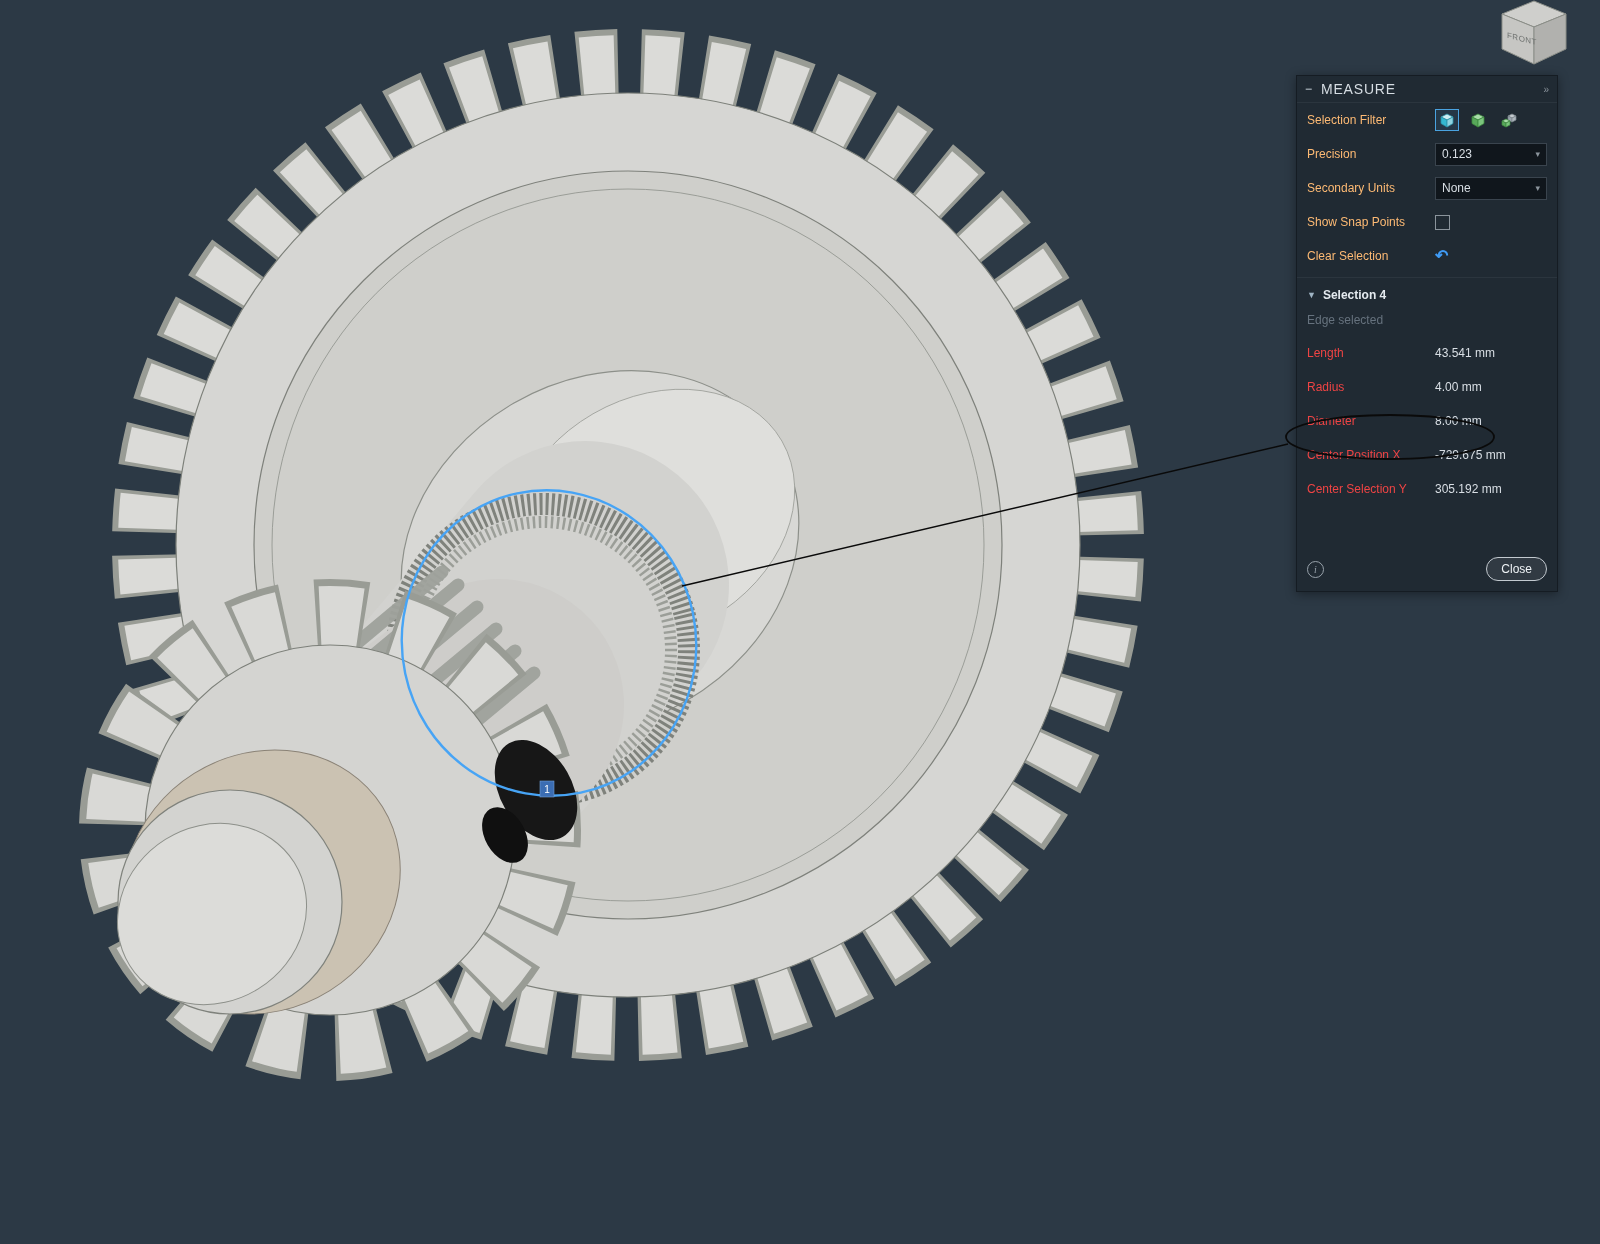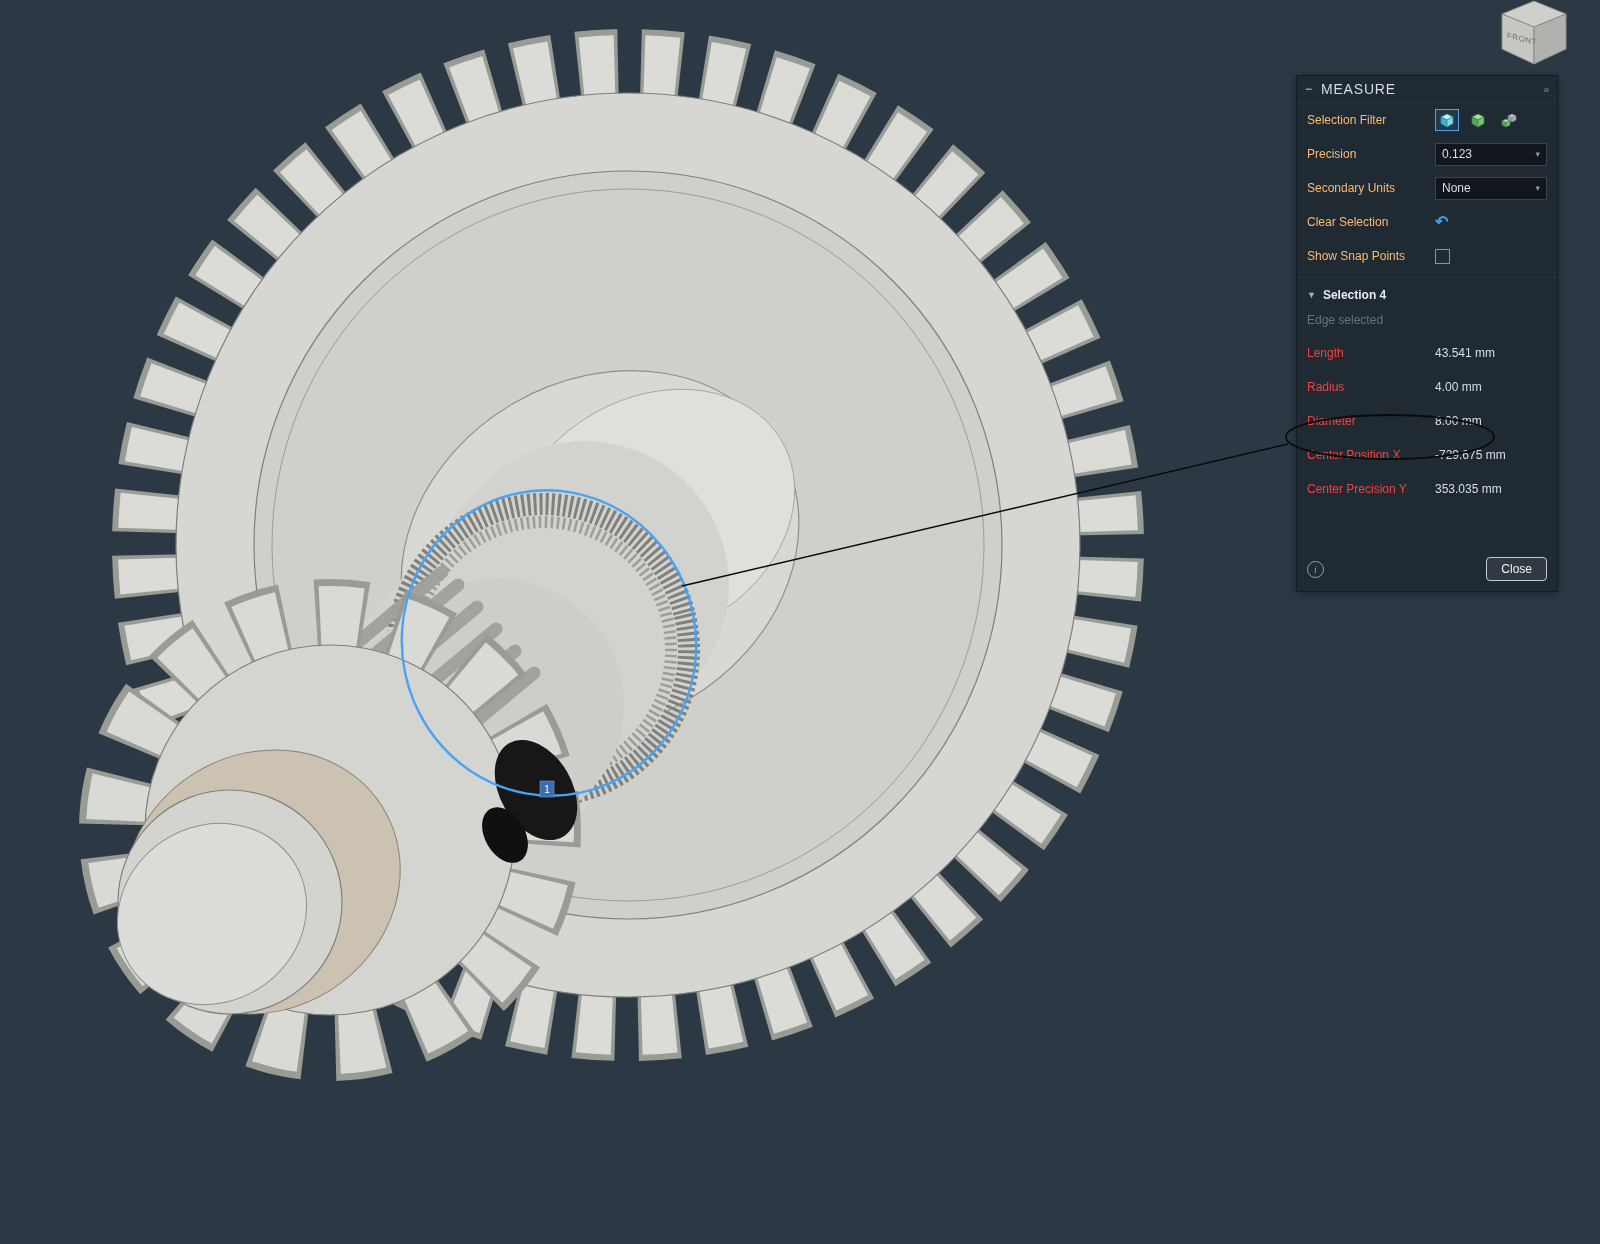--- a/index.html
+++ b/index.html
@@ -45,21 +45,21 @@
   .tri{color:#9fb4c4;font-size:9px;}
   .sel-title{font-weight:bold;color:#e4eaef;}
   .sel-sub{padding:5px 10px 9px;color:#66727e;}
 
   .mrow{display:flex;height:34px;flex:0 0 34px;align-items:center;padding:0 10px;}
   .mrow .lbl{width:128px;color:#ef4444;}
   .mrow .val{color:#d9dfe5;}
 
   .footer{display:flex;align-items:center;padding:8px 10px 10px;margin-top:auto;}
   .info{width:15px;height:15px;border-radius:50%;border:1px solid #98a2ab;color:#98a2ab;font-size:10px;display:flex;align-items:center;justify-content:center;font-style:italic;font-family:"Liberation Serif",serif;}
-  .close-btn{margin-left:auto;height:22px;padding:0 14px;background:#313a43;border:1px solid #c2c9cf;color:#eef2f5;font-size:12px;border-radius:4px;display:flex;align-items:center;cursor:default;}
+  .close-btn{margin-left:auto;height:22px;padding:0 14px;background:#313a43;border:1px solid #c2c9cf;color:#eef2f5;font-size:12px;border-radius:12px;display:flex;align-items:center;cursor:default;}
 </style>
 </head>
 <body>
 
 <svg class="viewport-svg" width="1600" height="1244" viewBox="0 0 1600 1244">
 
   <g>
     <g transform="rotate(-6 628 545)">
       <circle cx="628" cy="545" r="480" fill="none" stroke="#999c95" stroke-width="72" stroke-dasharray="40 22.83"></circle>
       <circle cx="628" cy="545" r="480" fill="none" stroke="#dbdbd8" stroke-width="60" stroke-dasharray="33 29.83" stroke-dashoffset="-3.5"></circle>
@@ -182,30 +182,30 @@
     <span class="lbl">Secondary Units</span>
     <span class="ctl">
       <span class="dropdown">
         <span>None</span>
         <span class="caret">▾</span>
       </span>
     </span>
   </div>
 
   <div class="row">
+    <span class="lbl">Show Snap Points</span>
+    <span class="ctl">
+      <span class="checkbox"></span>
+    </span>
+  </div>
+
+  <div class="row">
     <span class="lbl">Clear Selection</span>
     <span class="ctl">
       <span class="undo">↶</span>
-    </span>
-  </div>
-
-  <div class="row">
-    <span class="lbl">Show Snap Points</span>
-    <span class="ctl">
-      <span class="checkbox"></span>
     </span>
   </div>
 
   <div class="divider"></div>
 
   <div class="sel-header">
     <span class="tri">▼</span>
     <span class="sel-title">Selection 4</span>
   </div>
   <div class="sel-sub">Edge selected</div>
@@ -220,22 +220,22 @@
   </div>
   <div class="mrow">
     <span class="lbl">Diameter</span>
     <span class="val">8.00 mm</span>
   </div>
   <div class="mrow">
     <span class="lbl">Center Position X</span>
     <span class="val">-729.675 mm</span>
   </div>
   <div class="mrow">
-    <span class="lbl">Center Precision Y</span>
-    <span class="val">353.035 mm</span>
+    <span class="lbl">Center Selection Y</span>
+    <span class="val">305.192 mm</span>
   </div>
 
   <div class="footer">
     <span class="info">i</span>
     <span class="close-btn">Close</span>
   </div>
 </div>
 
 <svg class="overlay" width="1600" height="1244" viewBox="0 0 1600 1244">
   <line x1="682" y1="586" x2="1288" y2="444" stroke="#0a0a0a" stroke-width="1.5"></line>

